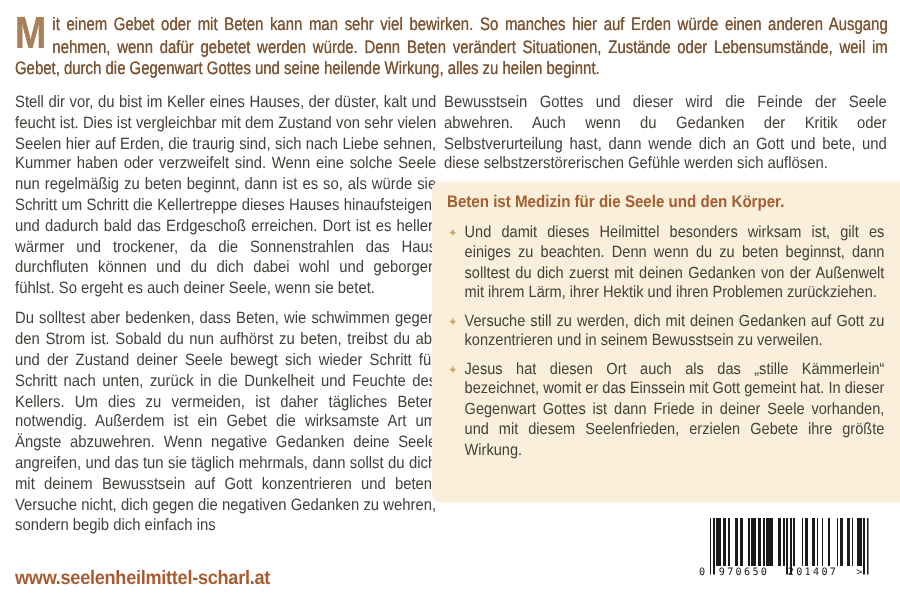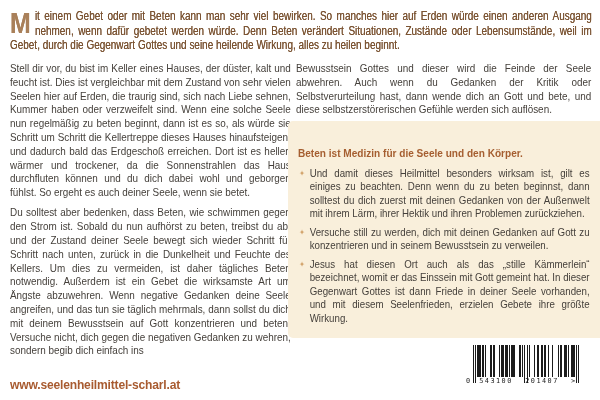--- a/index.html
+++ b/index.html
@@ -24,21 +24,21 @@
     font-size:11px;line-height:13.8px;color:var(--body-text);
     text-align:justify;hyphens:auto;-webkit-hyphens:auto;
   }
   .col-left{left:10px;width:312px;}
   .col-right{left:296px;width:328px;}
   .col p{margin:0 0 6.5px;}
   
   .highlight-box{
     position:absolute;left:288px;top:121px;width:312px;min-height:214px;
     background:var(--box-bg);border-radius:5px 0 0 5px;
-    padding:25px 0 8px 0;box-sizing:border-box;z-index:1;
+    padding:7px 0 8px 0;box-sizing:border-box;z-index:1;
   }
   .box-inner{
     margin-left:10px;width:324px;transform:scaleX(0.9);transform-origin:0 0;
     font-size:10.8px;line-height:13.5px;color:var(--body-text);
     hyphens:auto;-webkit-hyphens:auto;
   }
   .box-heading{
     font-weight:bold;font-size:11.2px;color:var(--box-heading);
     margin:1px 0 6px;
   }
@@ -133,19 +133,19 @@
         <rect x="76" y="0" width="1" height="32"></rect>
         <rect x="78" y="0" width="2" height="32"></rect>
         <rect x="82" y="0" width="2" height="32"></rect>
         <rect x="85" y="0" width="1" height="32"></rect>
         <rect x="88" y="0" width="3" height="32"></rect>
         <rect x="92" y="0" width="1" height="38"></rect>
         <rect x="94" y="0" width="1" height="38"></rect>
       </svg>
     <div class="bc-nums">
       <span class="n0">0</span>
-      <span class="g">543100</span>
+      <span class="g">970650</span>
       <span class="g">201407</span>
       <span class="tr">&gt;</span>
     </div>
   </div>
 
 </div>
 
 </body></html>

